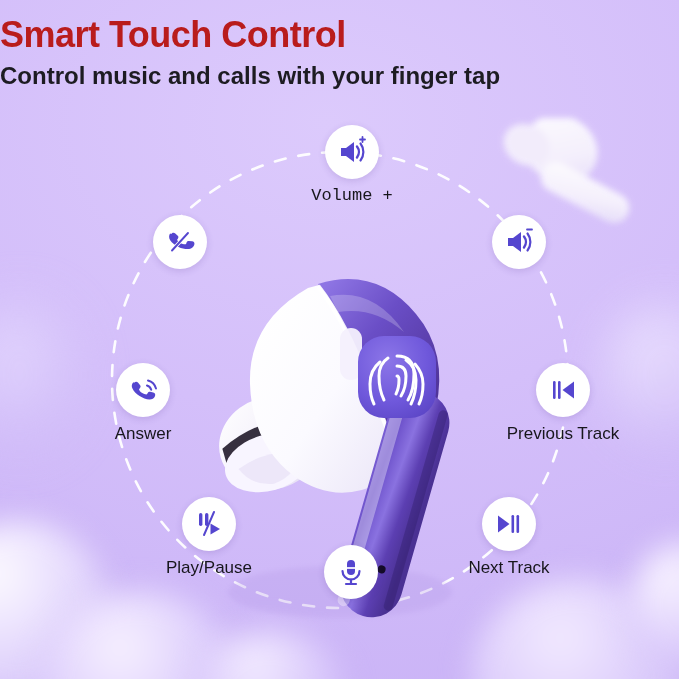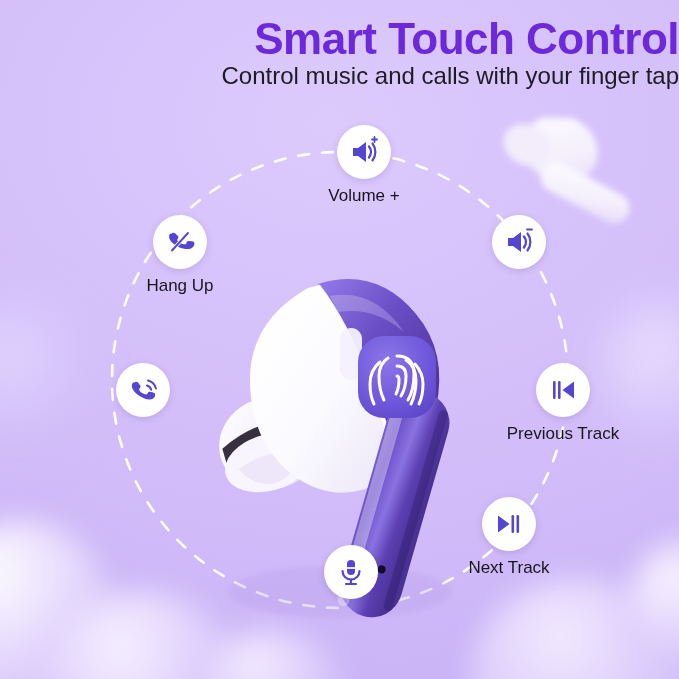--- a/index.html
+++ b/index.html
@@ -52,32 +52,32 @@
     left: 478px; top: 118px;
     width: 190px; height: 115px;
     filter: blur(3.2px);
     opacity: .95;
   }
 
   
   .title {
     position: absolute;
     left: 0; right: 0; top: 14px;
-    text-align: right;
-    font-size: 44px;
+    text-align: left;
+    font-size: 36px;
     font-weight: 700;
     letter-spacing: -0.5px;
-    color: #6d28d9;
+    color: #b91c1c;
   }
   .subtitle {
     position: absolute;
     left: 0; right: 0; top: 62px;
-    text-align: right;
+    text-align: left;
     font-size: 24px;
-    font-weight: 400;
+    font-weight: 700;
     color: #1d1c22;
   }
 
   
   .ring {
     position: absolute;
     left: 105px;
     top: 145px;
     width: 470px;
     height: 470px;
@@ -233,21 +233,21 @@
         <path d="M39 30 q9 0 9 10 q0 12 -5 20"></path>
         <path d="M39 40 q2 0 2 4 q0 8 -3 14"></path>
         <path d="M30 22 q-9 6 -9 18 q0 14 5 24"></path>
         <path d="M22 26 q-10 8 -10 22 q0 12 4 20"></path>
         <path d="M48 24 q10 7 10 20 q0 14 -5 24"></path>
         <path d="M57 28 q8 9 8 20 q0 12 -4 20"></path>
       </g>
     </g>
   </svg>
 
-  <div class="node" style="left:364px; top:125px;">
+  <div class="node" style="left:352px; top:125px;font-family:Liberation Mono, monospace;">
     <div class="badge">
       <svg width="32" height="32" viewBox="0 0 32 32">
         <path d="M5 12h5l8-6v20l-8-6H5z" fill="#5546cf"></path>
         <path d="M21 10.5a9 9 0 010 11" fill="none" stroke="#5546cf" stroke-width="2.4" stroke-linecap="round"></path>
         <path d="M24.5 7.5a14 14 0 010 17" fill="none" stroke="#5546cf" stroke-width="2.2" stroke-linecap="round"></path>
         <path d="M24 3.5h5M26.5 1v5" stroke="#5546cf" stroke-width="1.8" stroke-linecap="round"></path>
       </svg>
     </div>
     <div class="node-label">Volume +</div>
   </div>
@@ -264,44 +264,55 @@
   </div>
 
   <div class="node" style="left:180px; top:215px;">
     <div class="badge">
       <svg width="32" height="32" viewBox="0 0 32 32">
         <path d="M10.5 5.5c1.6-1.2 3.3-.6 4 .9l1.5 3c.5 1 .2 1.9-.7 2.6l-1.3 1c-.3.9 1 3.2 2.4 4.6 1.4 1.4 3.7 2.7 4.6 2.4l1-1.3c.7-.9 1.6-1.2 2.6-.7l3 1.5c1.5.7 2.1 2.4.9 4-1.4 1.9-3.7 2.8-6.3 2.2-3.2-.7-6.6-3-9.2-5.6-2.6-2.6-4.9-6-5.6-9.2-.6-2.6.3-4.9 2.2-6.3z" fill="#5546cf" transform="rotate(-20 16 16)"></path>
         <path d="M8 24.5L24 7" stroke="#ffffff" stroke-width="3.6" stroke-linecap="round"></path>
         <path d="M8 24.5L24 7" stroke="#5546cf" stroke-width="1.9" stroke-linecap="round"></path>
       </svg>
     </div>
-    <div class="node-label">Hang Up</div>
   </div>
 
   <div class="node" style="left:143px; top:363px;">
     <div class="badge">
       <svg width="32" height="32" viewBox="0 0 32 32">
         <path d="M9 7c1.6-1.2 3.3-.6 4 .9l1.4 2.9c.5 1 .2 1.9-.7 2.6l-1.2 1c-.3.9 1 3.1 2.3 4.4 1.3 1.3 3.5 2.6 4.4 2.3l1-1.2c.7-.9 1.6-1.2 2.6-.7l2.9 1.4c1.5.7 2.1 2.4.9 4-1.4 1.9-3.6 2.7-6.1 2.1-3.1-.7-6.4-2.9-8.9-5.4-2.5-2.5-4.7-5.8-5.4-8.9-.6-2.5.2-4.7 2.1-6.1z" fill="#5546cf" transform="rotate(-12 16 17)"></path>
         <path d="M20 11.5a6.5 6.5 0 014.2 4.2" fill="none" stroke="#5546cf" stroke-width="2.1" stroke-linecap="round"></path>
         <path d="M21 6.5a11.5 11.5 0 018 8" fill="none" stroke="#5546cf" stroke-width="2" stroke-linecap="round"></path>
       </svg>
     </div>
+    <div class="node-label">Answer</div>
   </div>
 
   <div class="node" style="left:563px; top:363px;">
     <div class="badge">
       <svg width="30" height="30" viewBox="0 0 30 30">
         <rect x="5" y="6" width="2.6" height="18" rx="1.3" fill="#5546cf"></rect>
         <rect x="10" y="6" width="2.6" height="18" rx="1.3" fill="#5546cf"></rect>
         <path d="M26 6.5v17L14.5 15z" fill="#5546cf"></path>
       </svg>
     </div>
     <div class="node-label">Previous Track</div>
   </div>
 
+  <div class="node" style="left:209px; top:497px;">
+    <div class="badge">
+      <svg width="32" height="32" viewBox="0 0 32 32">
+        <rect x="6" y="5" width="3.4" height="13" rx="1.7" fill="#5546cf"></rect>
+        <rect x="12" y="5" width="3.4" height="13" rx="1.7" fill="#5546cf"></rect>
+        <path d="M21 4L11 27" stroke="#5546cf" stroke-width="2" stroke-linecap="round"></path>
+        <path d="M17.5 15.5v11L27 21z" fill="#5546cf"></path>
+      </svg>
+    </div>
+    <div class="node-label">Play/Pause</div>
+  </div>
 
   <div class="node" style="left:509px; top:497px;">
     <div class="badge">
       <svg width="30" height="30" viewBox="0 0 30 30">
         <path d="M4 6.5v17L15.5 15z" fill="#5546cf"></path>
         <rect x="17.5" y="6" width="2.6" height="18" rx="1.3" fill="#5546cf"></rect>
         <rect x="22.5" y="6" width="2.6" height="18" rx="1.3" fill="#5546cf"></rect>
       </svg>
     </div>
     <div class="node-label">Next Track</div>

